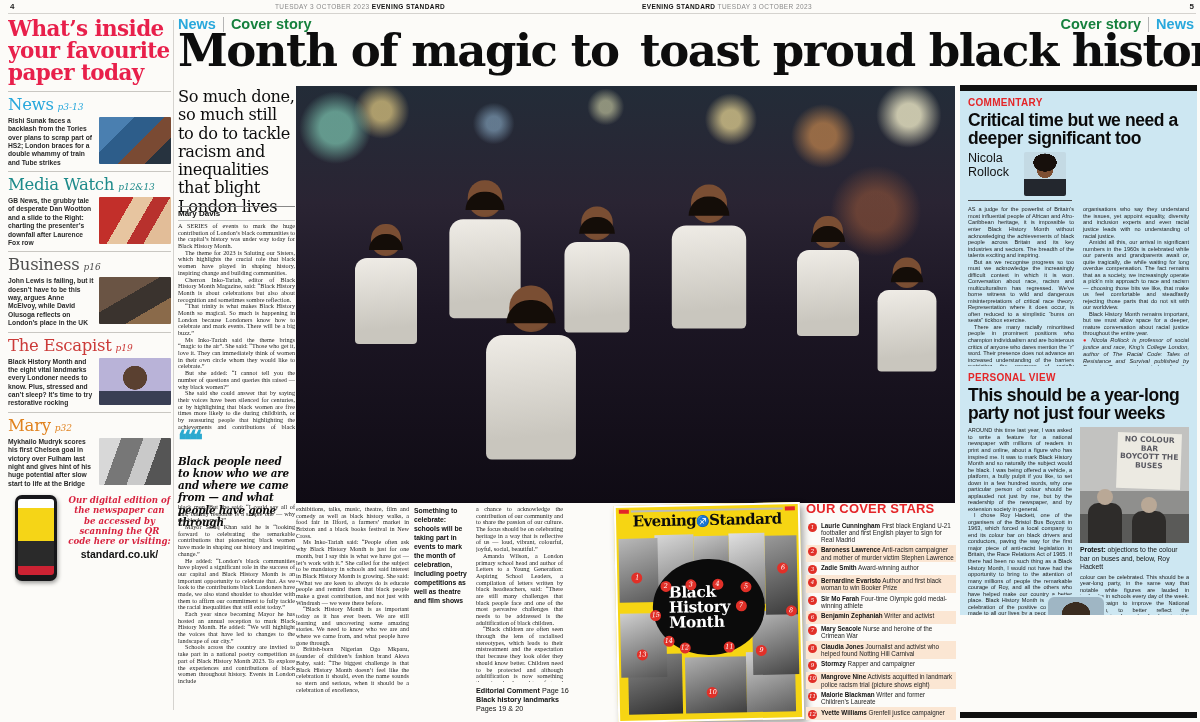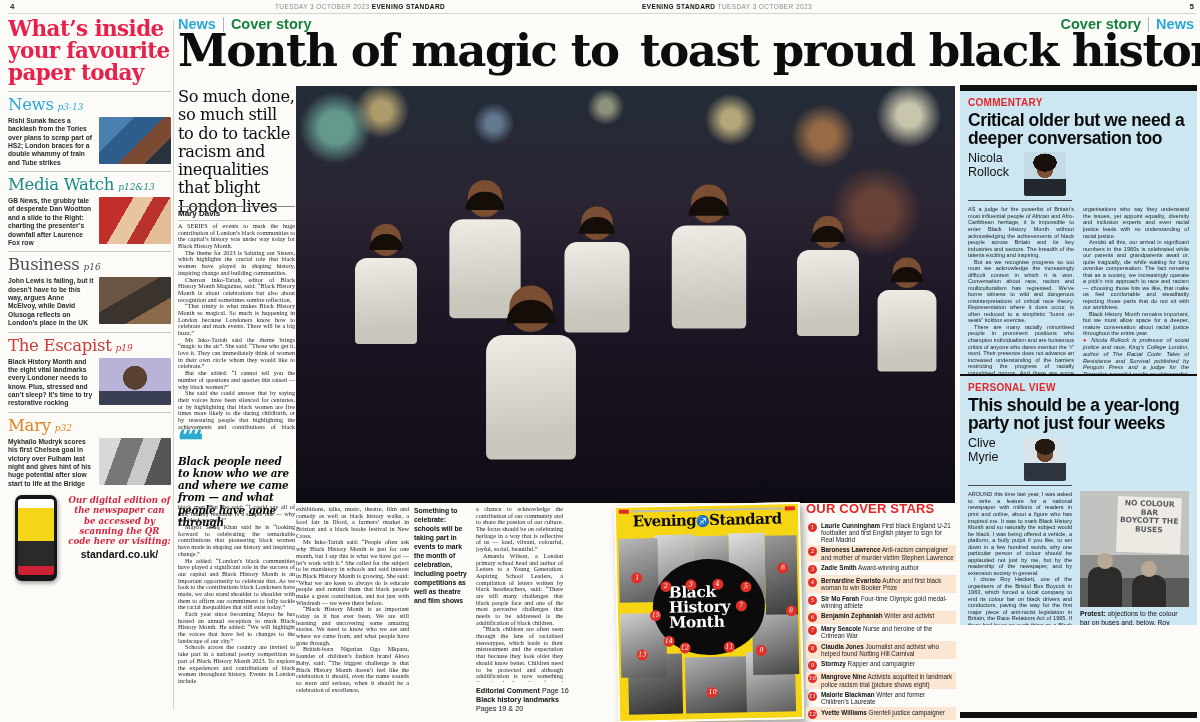--- a/index.html
+++ b/index.html
@@ -424,40 +424,36 @@
 
           <span class="cs-text"><b>Naomi Campbell</b> <span>Supermodel and charity ambassador</span></span>
         </div>
       </div>
   </div>
 
   <div class="hbar" style="top:85px;"></div>
 
   <div class="panel" style="top:91px;height:283px;">
     <div class="p-label">COMMENTARY</div>
-    <div class="p-head">Critical older but we need a deeper conversation too</div>
+    <div class="p-head">Critical time but we need a deeper significant too</div>
     <div class="p-byrow">
       <div class="p-author">Nicola Rollock</div>
       <div class="mug mug-nr"></div>
     </div>
     <div class="p-cols">
       <span><p>AS a judge for the powerlist of Britain’s most influential people of African and Afro-Caribbean heritage, it is impossible to enter Black History Month without acknowledging the achievements of black people across Britain and its key industries and sectors. The breadth of the talents exciting and inspiring.</p><p>But as we recognise progress so too must we acknowledge the increasingly difficult context in which it is won. Conversation about race, racism and multiculturalism has regressed. We’ve borne witness to wild and dangerous misinterpretations of critical race theory. Representation where it does occur, is often reduced to a simplistic “bums on seats” tickbox exercise.</p><p>There are many racially minoritised people in prominent positions who champion individualism and are boisterous critics of anyone who dares mention the “r” word. Their presence does not advance an increased understanding of the barriers restricting the progress of racially minoritised groups. And there are some organisations who say they understand the issues, yet appoint equality, diversity and inclusion experts and even racial justice leads with no understanding of racial justice.</p><p>Amidst all this, our arrival in significant numbers in the 1960s is celebrated while our parents and grandparents await or, quite tragically, die while waiting for long overdue compensation. The fact remains that as a society, we increasingly operate a pick’n mix approach to race and racism — choosing those bits we like, that make us feel comfortable and steadfastly rejecting those parts that do not sit with our worldview.</p><p>Black History Month remains important, but we must allow space for a deeper, mature conversation about racial justice throughout the entire year.</p></span>
       <p class="p-foot"><i class="red-dot">●</i><span> Nicola Rollock is professor of social justice and race, King’s College London, author of The Racial Code: Tales of Resistance and Survival published by Penguin Press and a judge for the Powerlist: powerful-media.co.uk/powerlist</span></p>
     </div>
   </div>
 
   <div class="hbar" style="top:374px;"></div>
 
-  <div class="panel" style="top:376px;height:249px;">
+  <div class="panel" style="top:366px;height:249px;">
     <div class="p-label">PERSONAL VIEW</div>
     <div class="p-head">This should be a year-long party not just four weeks</div>
-    <div class="p-byrow">
-      <div class="p-author">Clive Myrie</div>
-      <div class="mug mug-cm"></div>
-    </div>
     <div class="pv-wrap">
       <div class="pv-c1">
 
       <p>AROUND this time last year, I was asked to write a feature for a national newspaper with millions of readers in print and online, about a figure who has inspired me. It was to mark Black History Month and so naturally the subject would be black. I was being offered a vehicle, a platform, a bully pulpit if you like, to set down in a few hundred words, why one particular person of colour should be applauded not just by me, but by the readership of the newspaper, and by extension society in general.</p>
           <p>I chose Roy Hackett, one of the organisers of the Bristol Bus Boycott in 1963, which forced a local company to end its colour bar on black drivers and conductors, paving the way for the first major piece of anti-racist legislation in Britain, the Race Relations Act of 1965. If there had been no such thing as a Black History Month, I would not have had the opportunity to bring to the attention of many millions of people the remarkable courage of Roy, and all the others who have helped make our country a better place. Black History Month is a national celebration of the positive contributions made to all our lives by a people who for too long were not valued. They were in plain sight but overlooked. Yet their stories are integral to the idea of what it means to be British.</p>
           <p>Of course, there shouldn’t be a need for a special month in which the achievements of people of</p>
         </div>
       <div class="pv-c2">
         <div class="pv-photo">
           <div class="placard">

